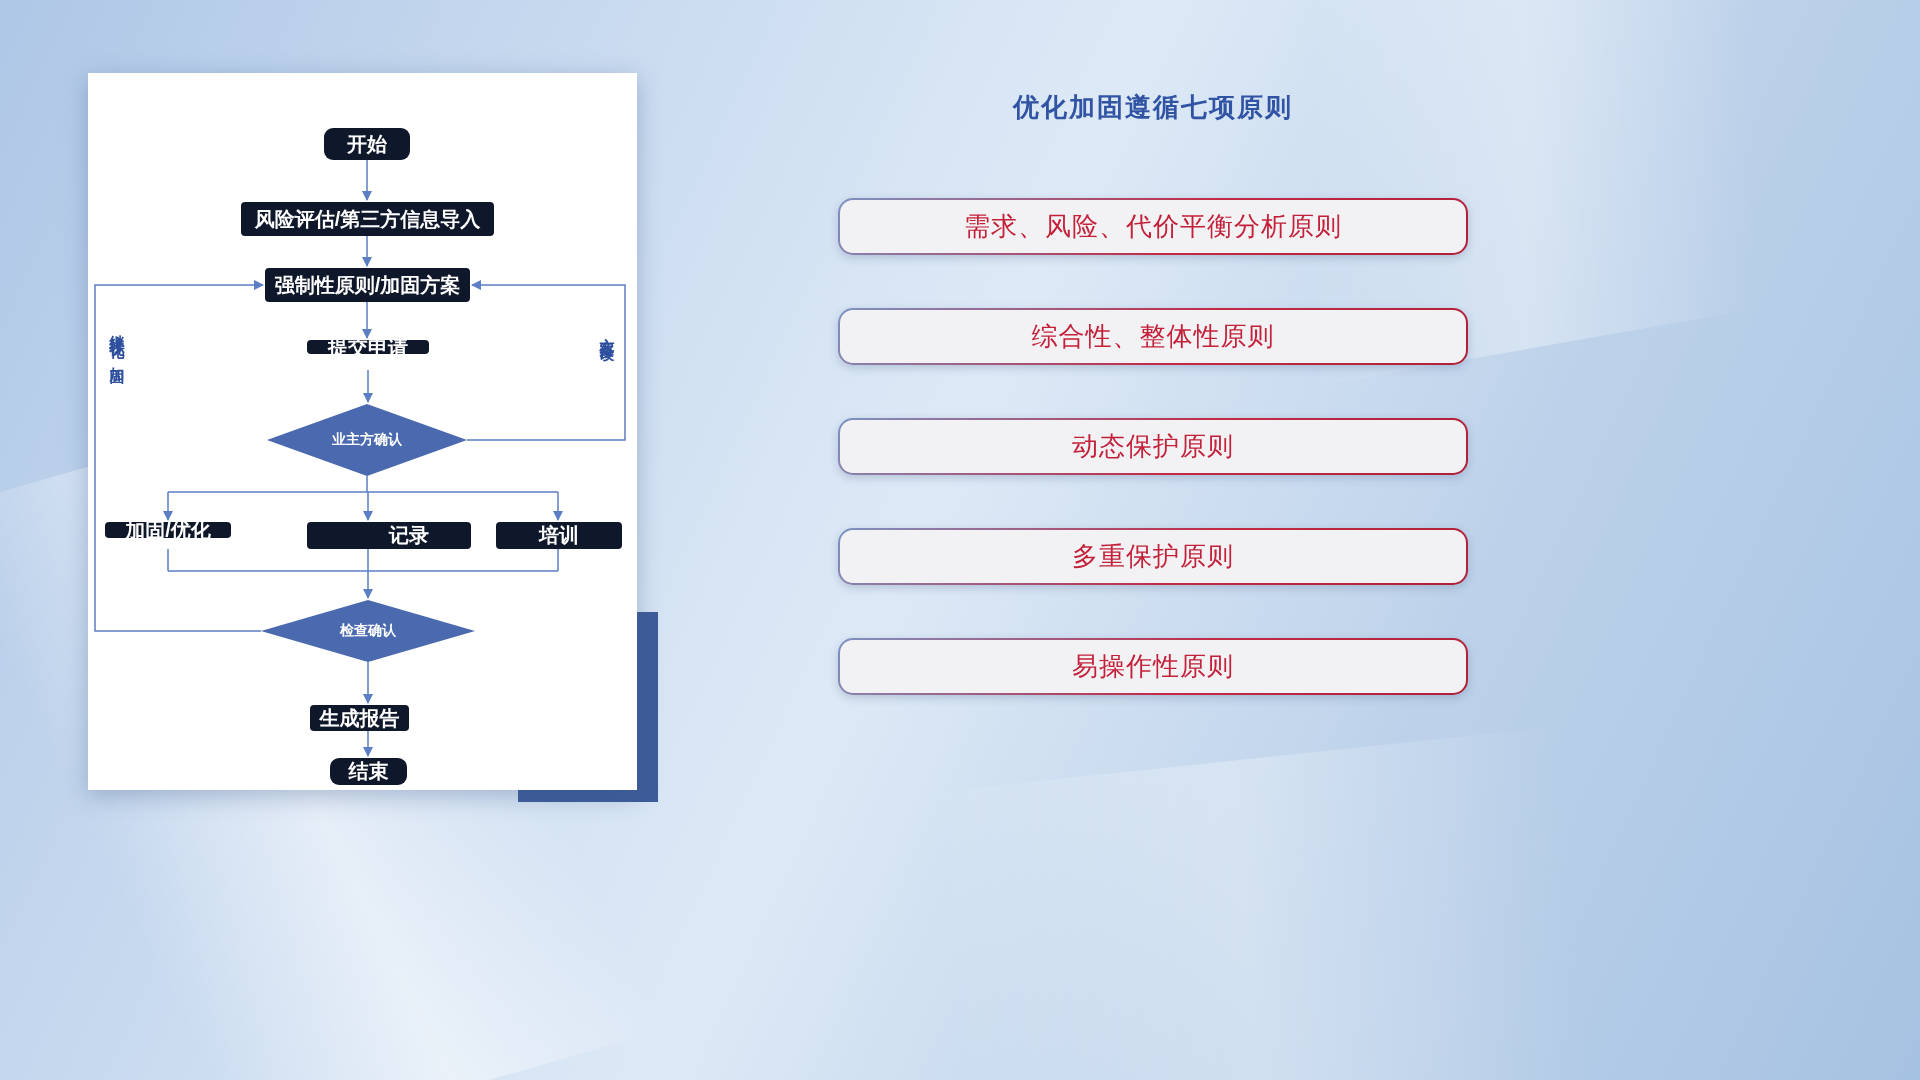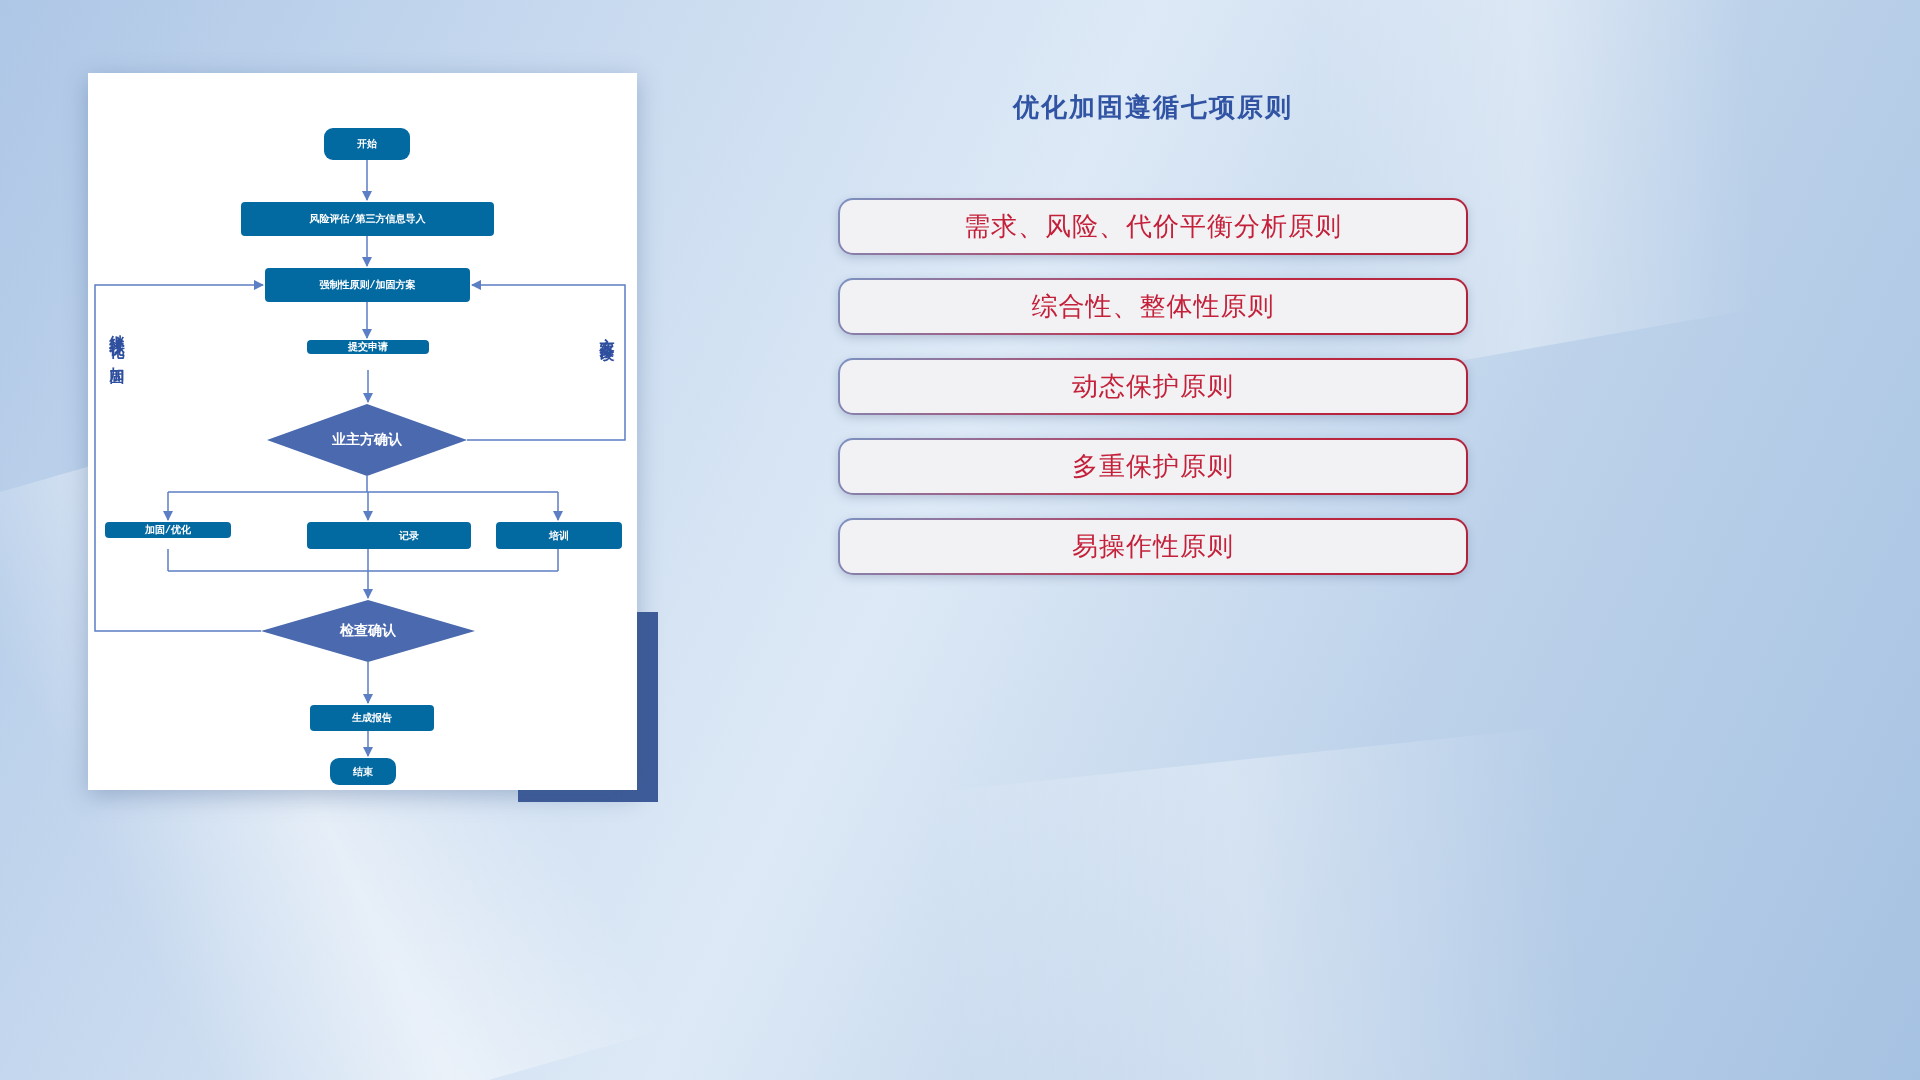--- a/index.html
+++ b/index.html
@@ -13,33 +13,33 @@
         background:linear-gradient(100deg,rgba(255,255,255,0) 35%,rgba(255,255,255,0.35) 52%,rgba(255,255,255,0) 70%);}
   .streak.s3{left:500px;top:760px;width:1500px;height:400px;transform:rotate(-6deg);
         background:linear-gradient(90deg,rgba(255,255,255,0) 30%,rgba(255,255,255,0.3) 50%,rgba(255,255,255,0) 72%);}
 
   
   .accent-block{position:absolute;left:518px;top:612px;width:140px;height:190px;background:#3e5c99;}
   .card{position:absolute;left:88px;top:73px;width:549px;height:717px;background:#ffffff;
         box-shadow:0 6px 22px rgba(60,90,140,0.35);}
   .card svg{position:absolute;left:0;top:0;}
   .fnode{position:absolute;display:flex;align-items:center;justify-content:center;
-        background:#0369a1;color:#ffffff;font-weight:bold;font-size:10px;border-radius:4px;
-        white-space:nowrap;font-family:Liberation Mono, monospace;}
+        background:#0f172a;color:#ffffff;font-weight:bold;font-size:20px;border-radius:4px;
+        white-space:nowrap;}
   .fnode.pill-node{border-radius:9px;}
   .dlabel{position:absolute;display:flex;align-items:center;justify-content:center;
         color:#ffffff;font-weight:bold;font-size:14px;white-space:nowrap;}
   .vlabel{position:absolute;writing-mode:vertical-rl;text-orientation:upright;
         color:#2e4e9e;font-weight:bold;font-size:15px;letter-spacing:3px;line-height:1;}
 
   
   .r-title{position:absolute;left:838px;top:90px;width:630px;text-align:center;
         color:#3153a4;font-size:26px;font-weight:bold;letter-spacing:2px;}
   .pill-list{position:absolute;left:838px;top:198px;width:630px;display:flex;
-        flex-direction:column;gap:23px;}
+        flex-direction:column;gap:53px;}
   .pill{height:57px;border-radius:15px;padding:2px;box-sizing:border-box;
         background:linear-gradient(135deg,#7c93c2 0%,#c22b46 55%,#b02038 100%);
         box-shadow:0 3px 8px rgba(70,90,130,0.25);}
   .pill-inner{width:100%;height:100%;border-radius:13px;background:#f2f2f4;
         display:flex;align-items:center;justify-content:center;
         color:#c4203a;font-size:26px;letter-spacing:1px;}
 </style>
 </head>
 <body>
 
@@ -83,22 +83,22 @@
 
     <div class="fnode pill-node" style="left:236px;top:55px;width:86px;height:32px;">开始</div>
     <div class="fnode" style="left:153px;top:129px;width:253px;height:34px;">风险评估/第三方信息导入</div>
     <div class="fnode" style="left:177px;top:195px;width:205px;height:34px;">强制性原则/加固方案</div>
     <div class="fnode" style="left:219px;top:267px;width:122px;height:14px;">提交申请</div>
     <div class="dlabel" style="left:209px;top:355px;width:140px;height:24px;text-align:right;">业主方确认</div>
     <div class="fnode" style="left:17px;top:449px;width:126px;height:16px;">加固/优化</div>
     <div class="fnode" style="left:219px;top:449px;width:124px;height:27px;padding-left:40px;">记录</div>
     <div class="fnode" style="left:408px;top:449px;width:126px;height:27px;">培训</div>
     <div class="dlabel" style="left:210px;top:546px;width:140px;height:24px;">检查确认</div>
-    <div class="fnode" style="left:222px;top:632px;width:124px;height:26px;text-align:center;">生成报告</div>
-    <div class="fnode pill-node" style="left:242px;top:685px;width:66px;height:27px;">结束</div>
+    <div class="fnode" style="left:222px;top:632px;width:99px;height:26px;text-align:center;">生成报告</div>
+    <div class="fnode pill-node" style="left:242px;top:685px;width:77px;height:27px;">结束</div>
 
     <div class="vlabel" style="left:22px;top:250px;height:122px;">继续优化/加固</div>
     <div class="vlabel" style="left:512px;top:252px;height:82px;">方案修改</div>
   </div>
 
   <div class="r-title">优化加固遵循七项原则</div>
 
   <div class="pill-list">
     <div class="pill">
       <div class="pill-inner">需求、风险、代价平衡分析原则</div>

